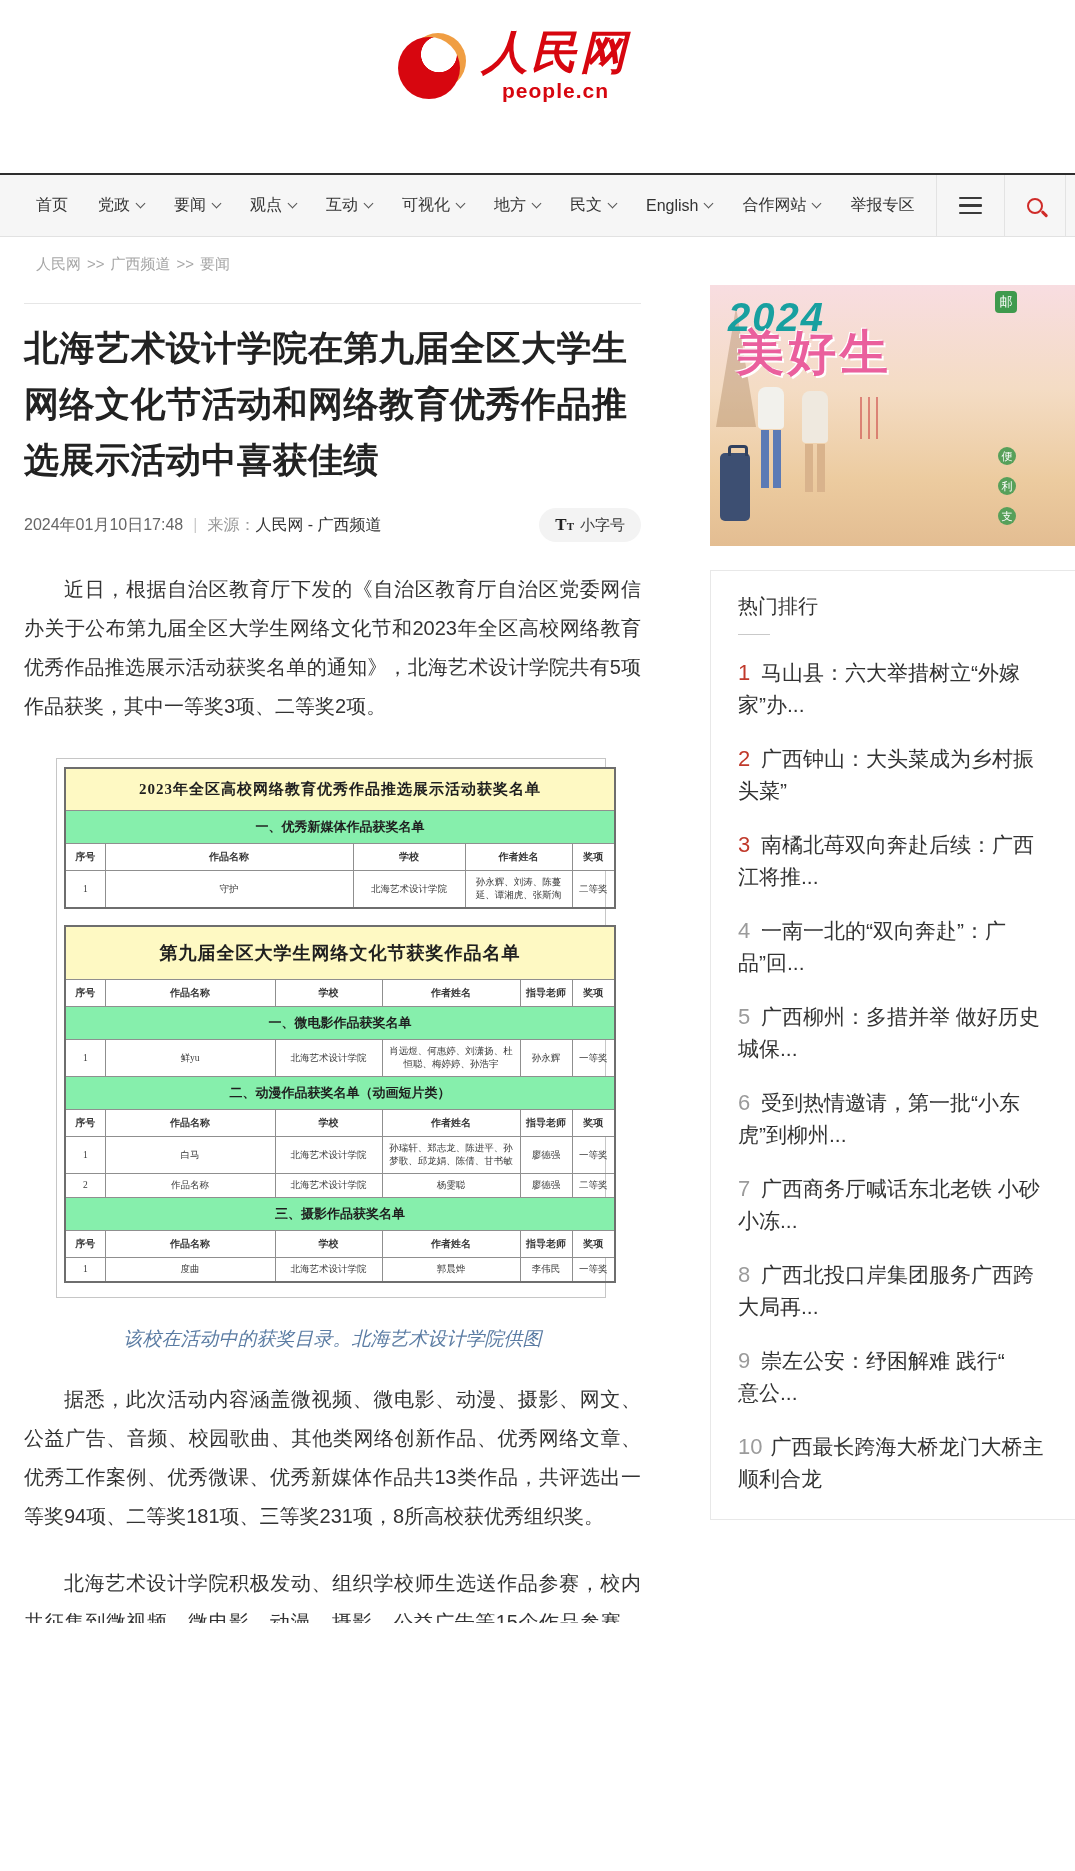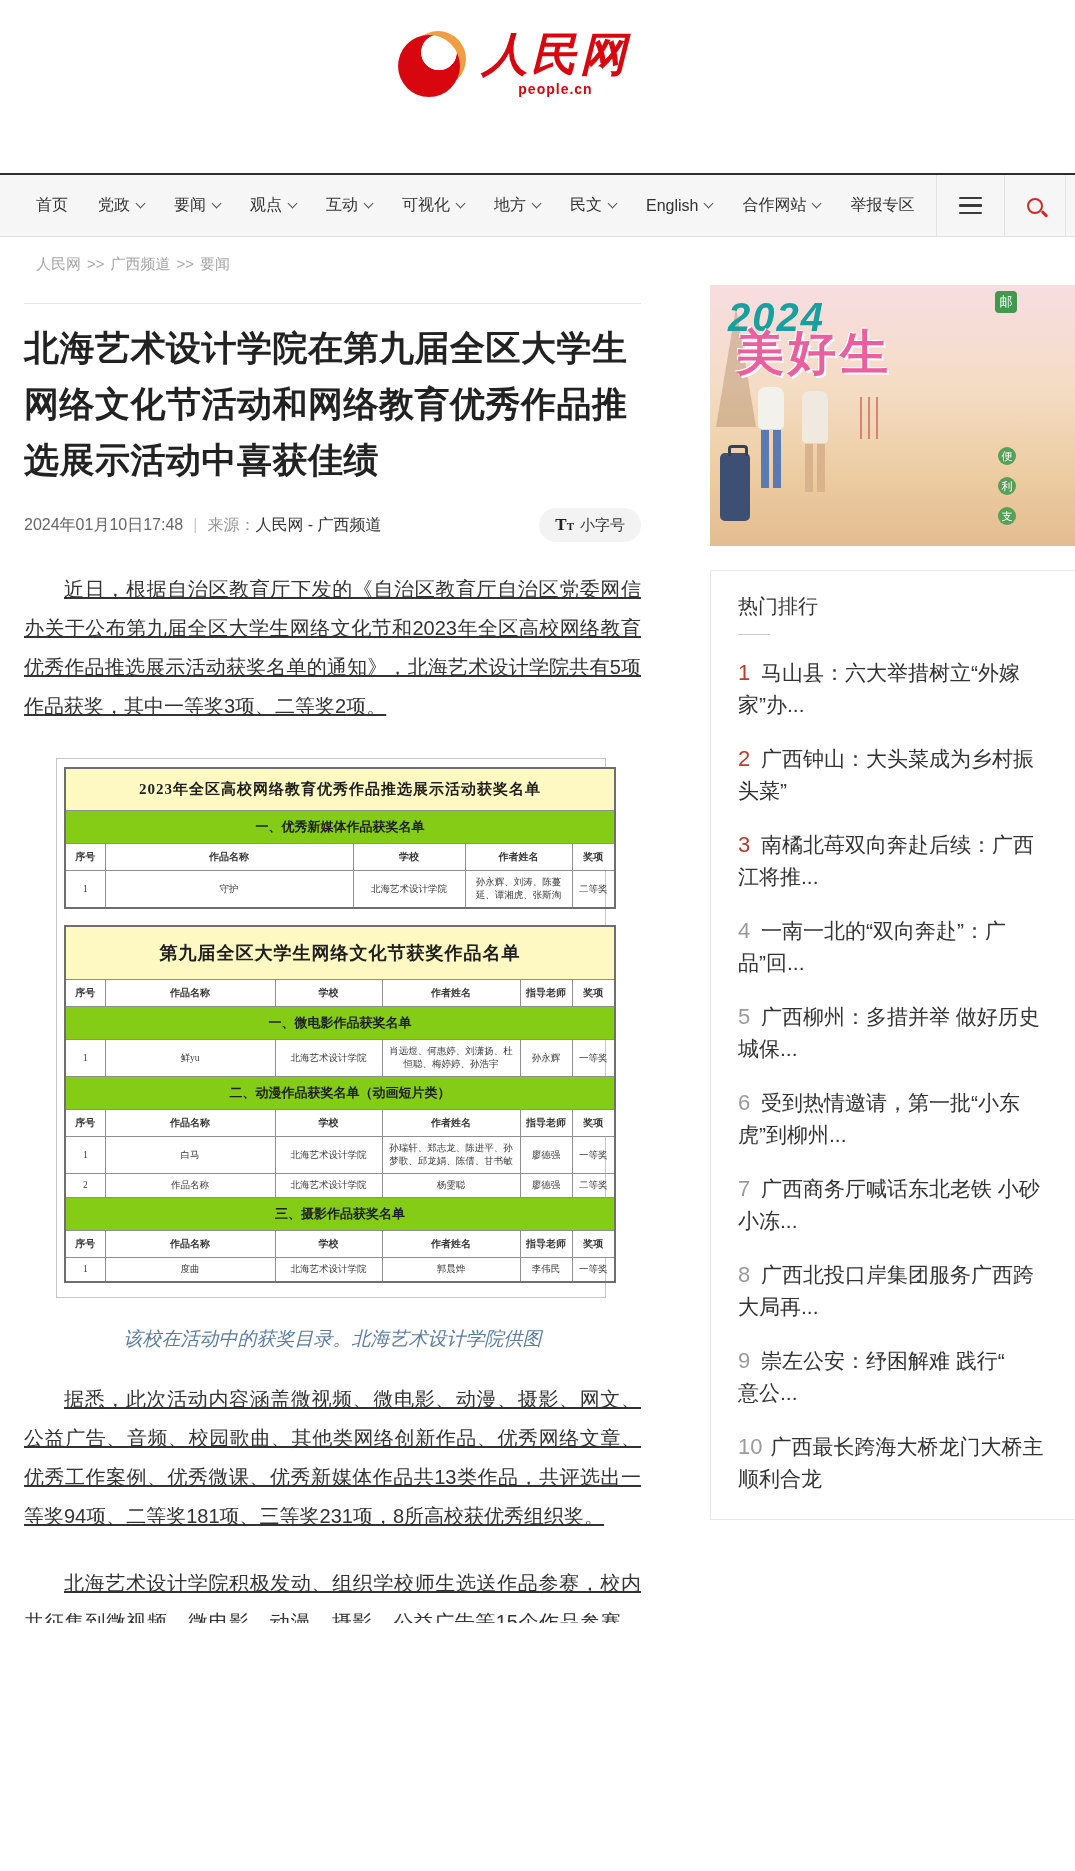--- a/index.html
+++ b/index.html
@@ -9,21 +9,21 @@
 
   
   .top-area { position:absolute; left:0; top:0; width:1075px; height:168px; background:#fff; }
   .logo { position:absolute; left:398px; top:24px; display:flex; align-items:center; }
   .logo-ball { position:relative; width:70px; height:70px; margin-right:14px; }
   .logo-ball .orange { position:absolute; right:2px; top:2px; width:56px; height:56px; border-radius:50%; background:#f09e43; }
   .logo-ball .red { position:absolute; left:0; top:6px; width:62px; height:62px; border-radius:50%;
       background:radial-gradient(circle at 66% 28%, #fff 0 29%, #d7060f 30%); }
   .logo-text { display:flex; flex-direction:column; align-items:center; }
   .logo-cn { font-family:"Liberation Serif",serif; font-style:italic; font-weight:bold; font-size:46px; color:#d7060f; letter-spacing:3px; line-height:48px; }
-  .logo-en { font-weight:bold; font-size:14px; color:#d7060f; letter-spacing:1px; margin-top:2px; }
+  .logo-en { font-weight:bold; font-size:21px; color:#d7060f; letter-spacing:1px; margin-top:2px; }
 
   
   .navbar { position:absolute; left:0; top:168px; width:1075px; height:64px; background:#f6f6f6;
       border-top:2px solid #2e2e2e; border-bottom:1px solid #e2e2e2; display:flex; align-items:center; padding:0 0 0 36px; }
   .nav-items { display:flex; align-items:center; gap:30px; }
   .nav-item { display:inline-flex; align-items:center; font-size:16px; color:#333; cursor:pointer; white-space:nowrap; }
   .chev { display:inline-block; width:7px; height:7px; border-right:1.6px solid #555; border-bottom:1.6px solid #555;
       transform:rotate(45deg); margin-left:7px; margin-bottom:4px; }
   .nav-right { display:flex; align-items:center; height:100%; margin-left:22px; }
   .nav-div { width:1px; height:100%; background:#e3e3e3; }
@@ -45,31 +45,31 @@
   .art-title { margin-top:16px; font-size:35px; line-height:56px; color:#222; letter-spacing:0.5px; }
   .meta-row { margin-top:20px; display:flex; align-items:center; font-size:16px; }
   .meta-date { color:#666; }
   .meta-bar { color:#ccc; margin:0 10px; }
   .meta-src-label { color:#999; }
   .meta-src { color:#333; cursor:pointer; }
   .font-size-btn { margin-left:auto; display:inline-flex; align-items:center; background:#f3f3f3; border-radius:18px;
       padding:7px 16px; font-size:15px; color:#333; cursor:pointer; }
   .tt-icon { font-family:"Liberation Serif",serif; font-weight:bold; color:#222; margin-right:6px; }
   .tt-icon b { font-size:17px; } .tt-icon small { font-size:11px; }
-  .para { margin-top:28px; font-size:20px; line-height:39px; color:#333; text-indent:2em; text-align:justify;text-decoration:underline; }
+  .para { margin-top:28px; font-size:20px; line-height:39px; color:#333; text-indent:2em; text-align:justify; }
 
   
   .award-image { width:550px; margin:32px 0 0 32px; background:#fff; border:1px solid #c6c6c6;
       padding:8px 7px 14px; filter:blur(0.3px); }
   table.award-table { width:100%; border-collapse:collapse; table-layout:fixed; font-family:"Liberation Serif",serif; color:#3a3a3a; border:2px solid #6e6e6e; }
   table.award-table + table.award-table { margin-top:16px;padding-left:12px; }
   .award-table td, .award-table th { border:1px solid #8f8f8f; }
   .award-table .ttl { background:#fef9c3; font-weight:bold; font-size:15px; text-align:center; padding:11px 4px; letter-spacing:1px; color:#1f1f1f; }
   .award-table .ttl-big { font-size:18px; padding:14px 4px; }
-  .award-table .sec { font-weight:bold; font-size:13px; text-align:center; padding:7px 4px; background:#84cc16; color:#1f1f1f; }
+  .award-table .sec { font-weight:bold; font-size:13px; text-align:center; padding:7px 4px; background:#86efac; color:#1f1f1f; }
   .award-table th { font-size:10px; font-weight:bold; text-align:center; padding:6px 2px; background:#fff; }
   .award-table td.cell { font-size:9.5px; line-height:13px; text-align:center; padding:5px 3px; }
 
   .img-caption { margin-top:28px; text-align:center; font-family:"Liberation Serif",serif; font-style:italic;
       font-size:19px; color:#5b7ca3; }
 
   
   .sidebar { position:absolute; left:710px; top:280px; width:400px; }
   .ad-box { position:relative; width:400px; height:261px; overflow:hidden; cursor:pointer;
       background:linear-gradient(180deg,#f8dde1 0%, #f4dcc4 40%, #eccb9f 75%, #e3bd92 100%); }

